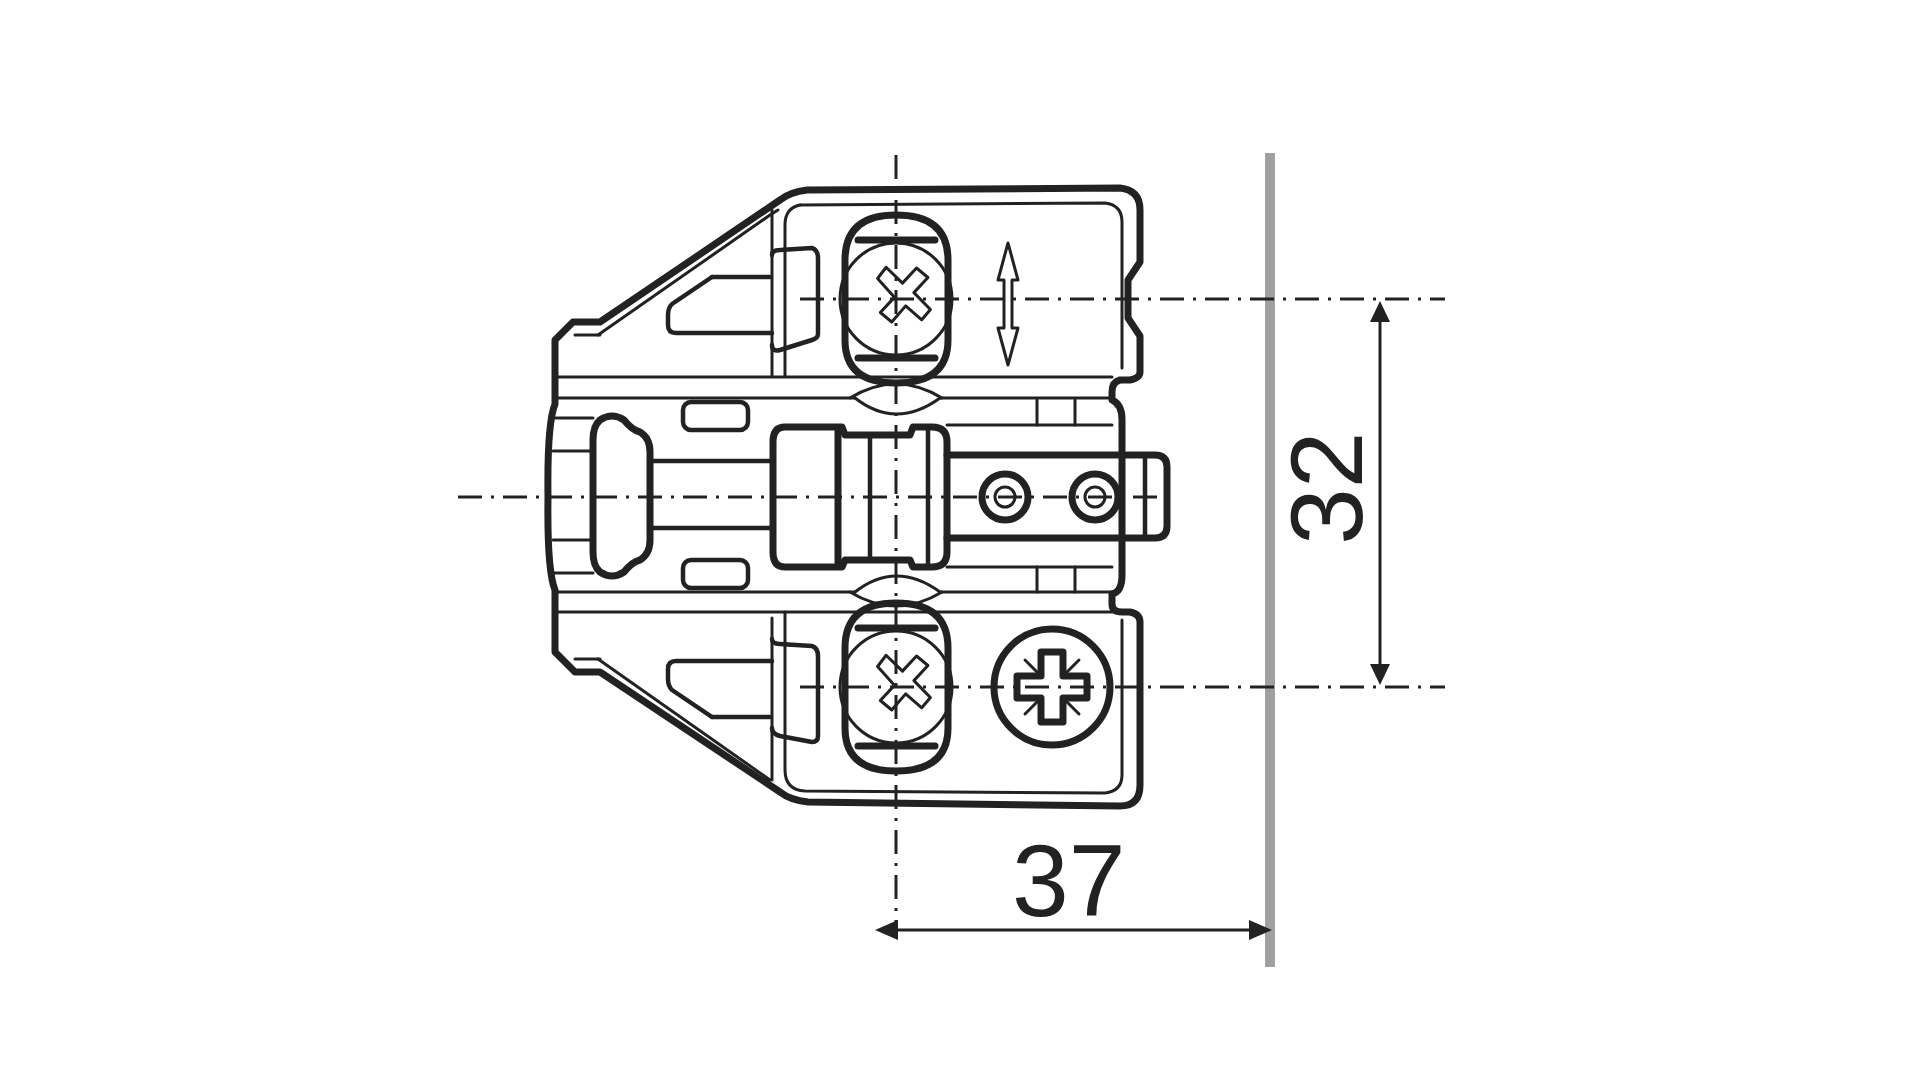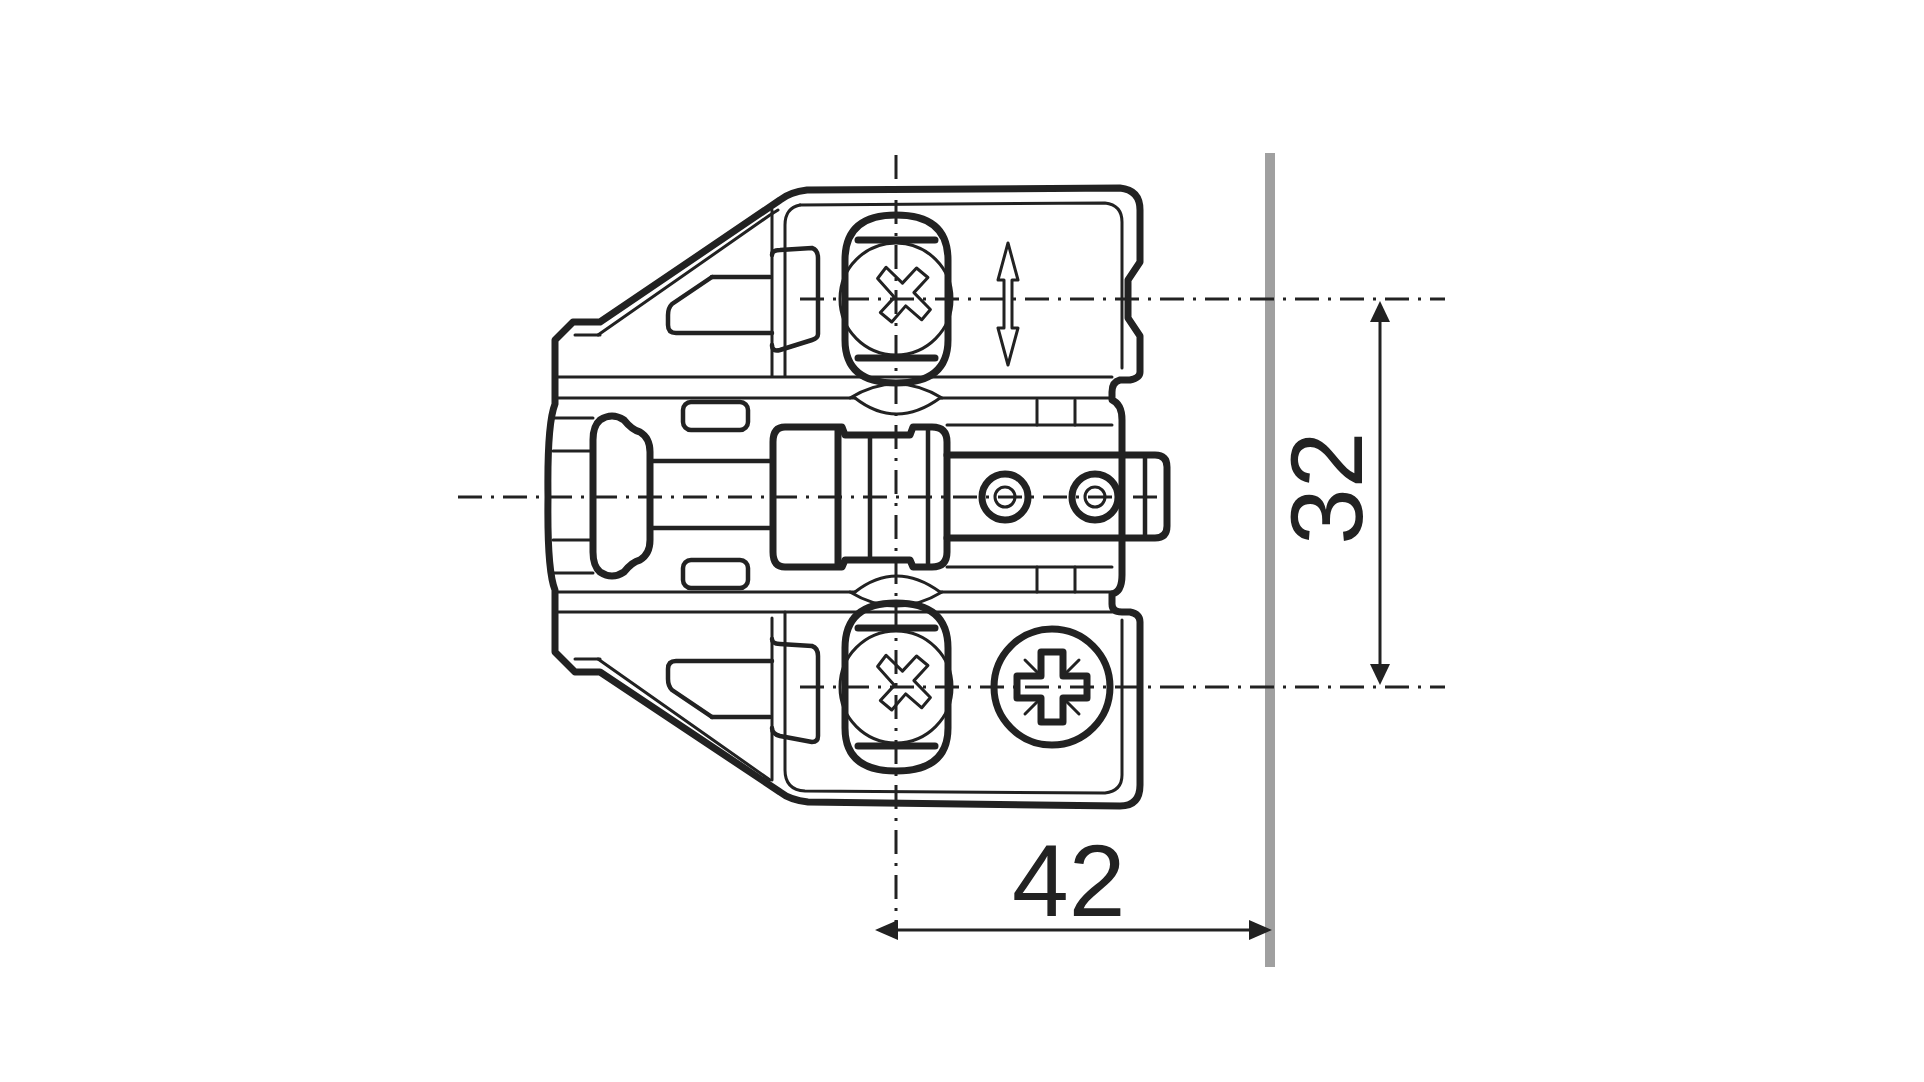--- a/index.html
+++ b/index.html
@@ -142,14 +142,14 @@
     <polygon points="1380,685 1370,664 1390,664" fill="#222"></polygon>
   </g>
 
   <g>
     <line x1="898" y1="930" x2="1250" y2="930" stroke="#222" stroke-width="3"></line>
     <polygon points="875,930 898,920 898,940" fill="#222"></polygon>
     <polygon points="1272,930 1249,920 1249,940" fill="#222"></polygon>
   </g>
 </svg>
 
-<div id="dim-37-label" class="dim-label">42</div>
+<div id="dim-37-label" class="dim-label">37</div>
 <div id="dim-32-label" class="dim-label">32</div>
 
 </body></html>

